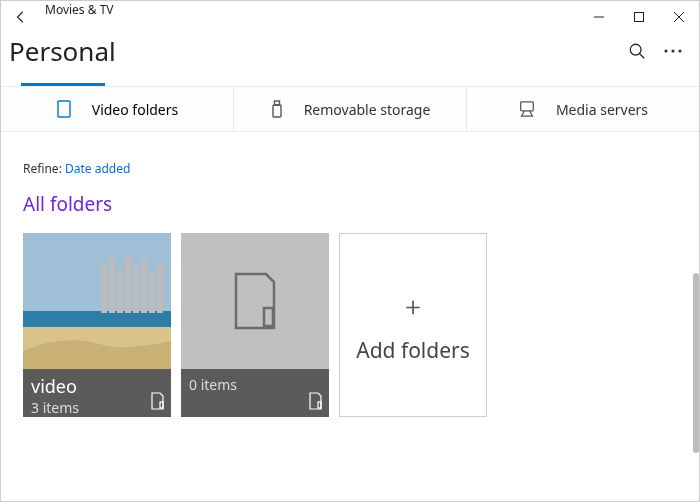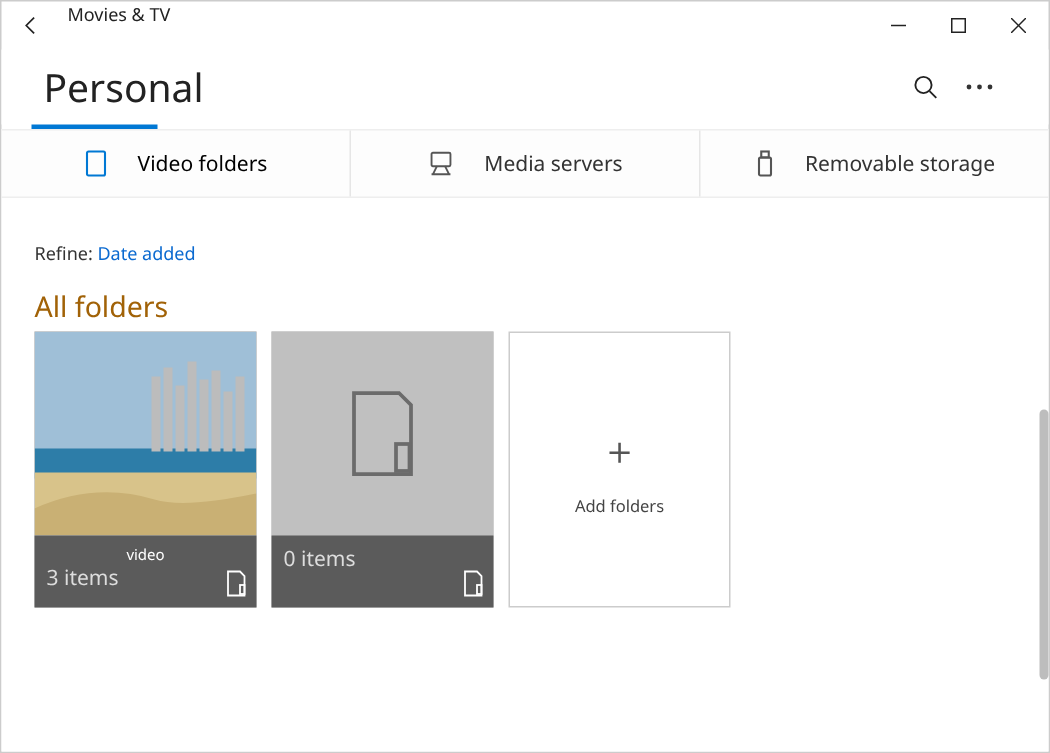--- a/index.html
+++ b/index.html
@@ -5,47 +5,47 @@
   * { box-sizing: border-box; margin: 0; padding: 0; }
   html, body { width: 700px; height: 502px; overflow: hidden; font-family: "Segoe UI", system-ui, sans-serif; background: #fff; color: #222; }
   .window { width: 700px; height: 502px; border: 1px solid #ccc; display: flex; flex-direction: column; background: #fff; position: relative; }
   
   .titlebar { height: 32px; display: flex; align-items: flex-start; }
   .titlebar .back { width: 40px; height: 32px; display: flex; align-items: center; justify-content: center; }
   .titlebar .title { font-size: 12px; color: #222; padding-left: 4px; }
   .titlebar .spacer { flex: 1; }
   .win-btn { width: 40px; height: 32px; display: flex; align-items: center; justify-content: center; }
   
-  .header { height: 50px; display: flex; align-items: center; padding: 0 28px; background: #fff; }
+  .header { height: 50px; display: flex; align-items: flex-start; padding: 0 8px; background: #fff; }
   .header .page-title { font-size: 26px; font-weight: 400; color: #222; }
   .under { height: 3px; background: #0078d4; width: 84px; margin-left: 20px; }
   .header .spacer { flex: 1; }
   .hbtn { width: 36px; height: 36px; display: flex; align-items: center; justify-content: center; }
   
   .tabs { height: 46px; display: flex; align-items: stretch; background: #fdfdfd; border-top: 1px solid #eee; border-bottom: 1px solid #eee; }
   .tab { flex: 1; display: flex; align-items: center; justify-content: center; gap: 20px; font-size: 14px; color: #333; position: relative; }
   .tab + .tab { border-left: 1px solid #e6e6e6; }
   .tab.active { color: #000; }
   .tab .icon { color: #555; }
   .tab.active .icon { color: #0078d4; }
   
   .content { flex: 1; padding: 12px 22px 10px 22px; overflow: hidden; position: relative; background: #fff; }
   .refine { font-size: 12px; color: #333; margin-top: 16px; margin-bottom: 14px; }
   .refine a { color: #0b6ad0; text-decoration: none; }
-  .section-title { font-size: 19px; font-weight: 400; margin-bottom: 4px; color: #a16207; }
+  .section-title { font-size: 19px; font-weight: 400; margin-bottom: 16px; color: #6d28d9; }
   .grid { display: flex; gap: 10px; }
   .tile { width: 148px; height: 184px; position: relative; background: #c0c0c0; display: flex; flex-direction: column; }
   .tile .art { flex: 1; display: flex; align-items: center; justify-content: center; background: #c0c0c0; overflow: hidden; }
   .tile .label { height: 48px; background: #5b5b5b; color: #fff; padding: 6px 8px; position: relative; }
-  .tile .label .name { font-size: 10px; line-height: 1.3; text-align: center; }
+  .tile .label .name { font-size: 18px; line-height: 1.3; }
   .tile .label .count { font-size: 14px; color: #ddd; }
   .tile .label .page-ic { position: absolute; right: 6px; bottom: 6px; }
   .add-tile { width: 148px; height: 184px; border: 1px solid #ccc; background: #fff; display: flex; align-items: center; justify-content: center; flex-direction: column; gap: 12px; }
   .add-tile .plus { font-size: 26px; color: #555; font-weight: 200; }
-  .add-tile .txt { font-size: 11px; color: #444; }
+  .add-tile .txt { font-size: 21px; color: #444; }
   .vscroll { position: absolute; right: 0; top: 32px; bottom: 0; width: 6px; background: transparent; }
   .vthumb { position: absolute; right: 0; top: 240px; width: 6px; height: 180px; background: #bdbdbd; border-radius: 3px; }
   svg { display: block; }
   
   .beach { width: 100%; height: 100%; }
 </style>
 </head>
 <body>
 
 <div class="window">
@@ -99,35 +99,35 @@
     <div class="tab active">
       <span class="icon">
         <svg width="16" height="20" viewBox="0 0 16 20" fill="none" stroke="currentColor" stroke-width="1.4">
             <rect x="2" y="2" width="12" height="16" rx="1"></rect>
           </svg>
       </span>
       <span>Video folders</span>
     </div>
     <div class="tab">
       <span class="icon">
+        <svg width="14" height="20" viewBox="0 0 14 20" fill="none" stroke="currentColor" stroke-width="1.4">
+            <rect x="3" y="6" width="8" height="12" rx="1"></rect>
+            <rect x="4.5" y="2" width="5" height="4"></rect>
+          </svg>
+      </span>
+      <span>Removable storage</span>
+    </div>
+    <div class="tab">
+      <span class="icon">
         <svg width="18" height="18" viewBox="0 0 20 20" fill="none" stroke="currentColor" stroke-width="1.4">
             <rect x="3" y="2" width="14" height="10" rx="1"></rect>
             <path d="M7 12 L4 18 M13 12 L16 18 M3 18 L17 18"></path>
           </svg>
       </span>
       <span>Media servers</span>
-    </div>
-    <div class="tab">
-      <span class="icon">
-        <svg width="14" height="20" viewBox="0 0 14 20" fill="none" stroke="currentColor" stroke-width="1.4">
-            <rect x="3" y="6" width="8" height="12" rx="1"></rect>
-            <rect x="4.5" y="2" width="5" height="4"></rect>
-          </svg>
-      </span>
-      <span>Removable storage</span>
     </div>
   </div>
 
   <div class="content">
     <div class="refine">
       <span>Refine:</span>
       <a href="#">Date added</a>
     </div>
     <div class="section-title">All folders</div>
 

